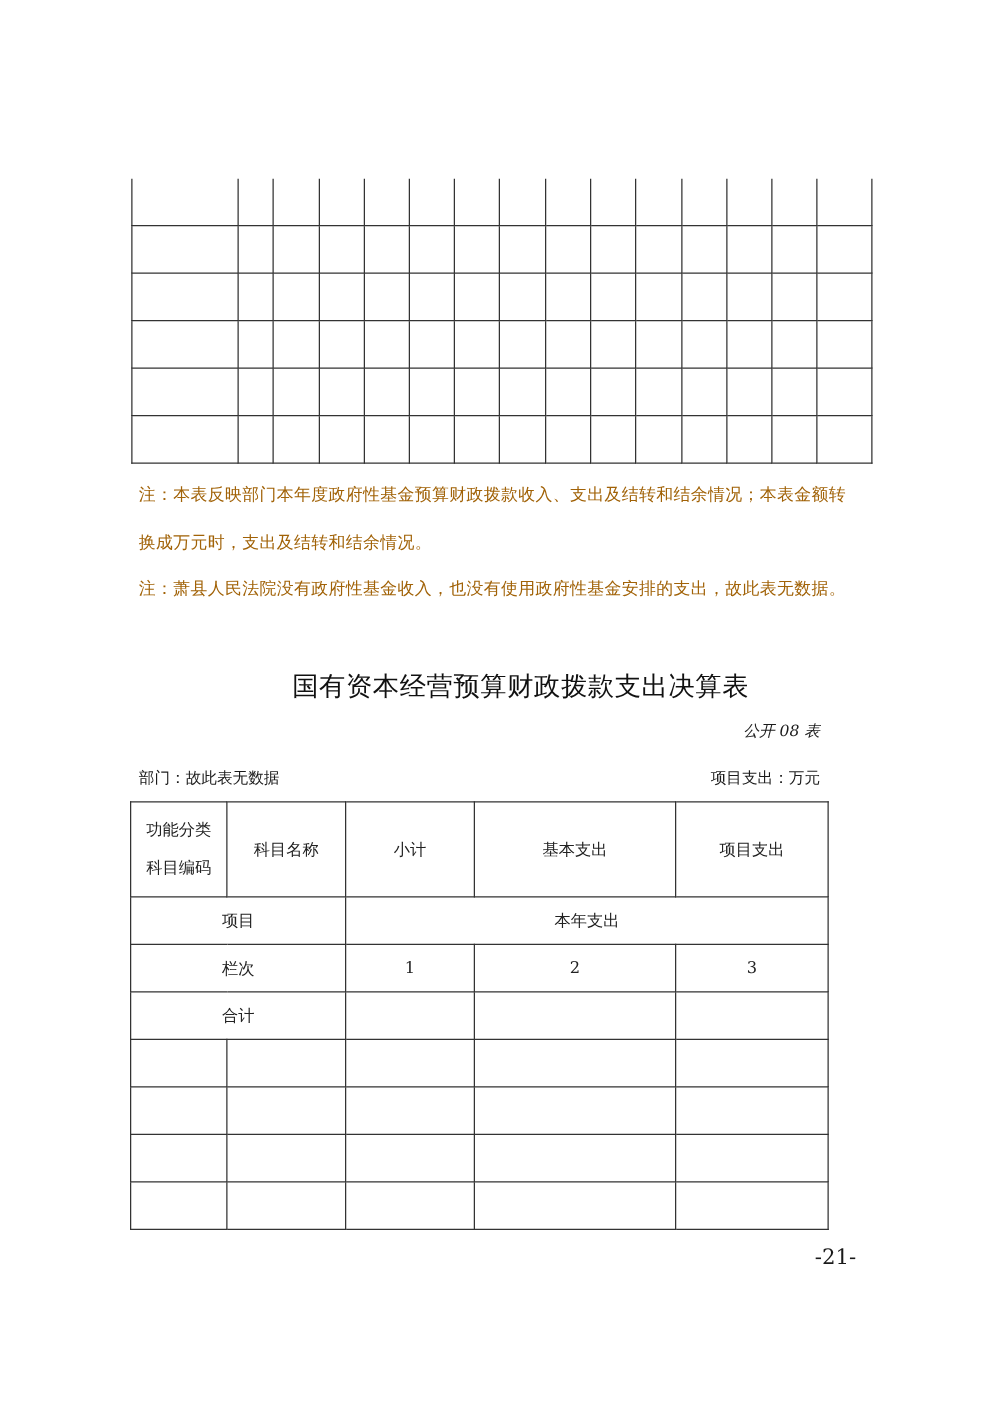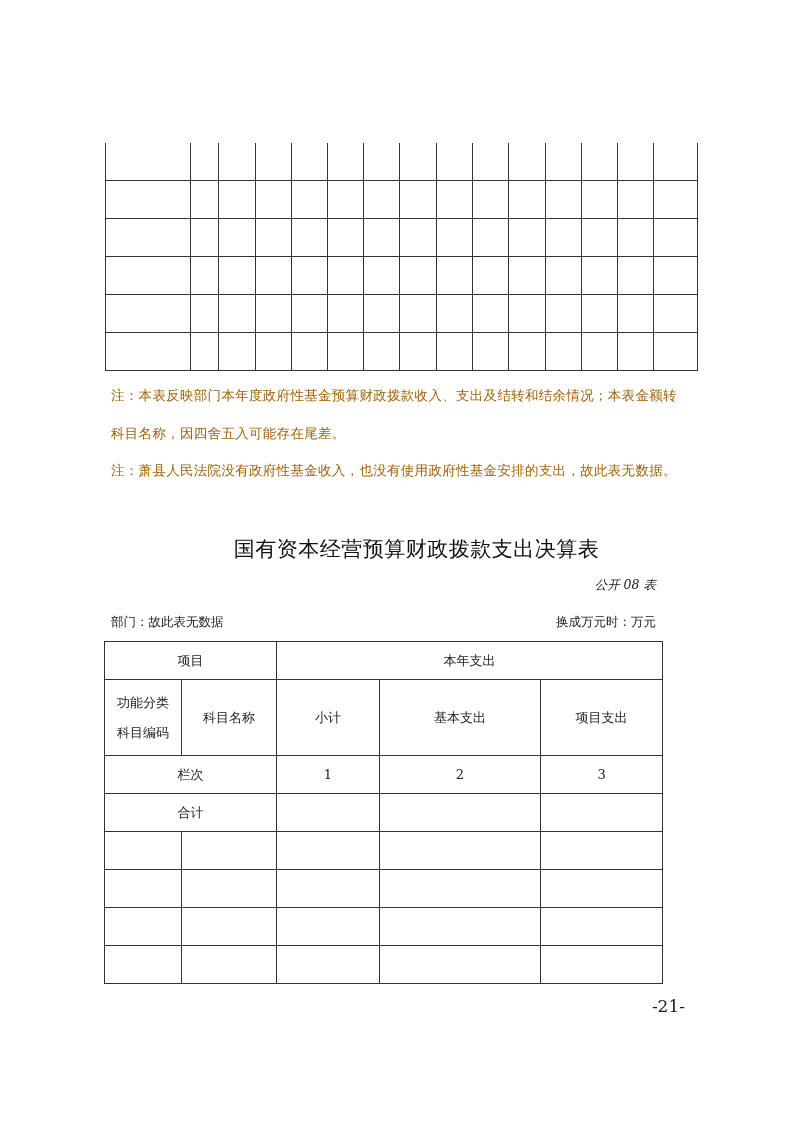--- a/index.html
+++ b/index.html
@@ -145,52 +145,52 @@
         <td></td>
         <td></td>
         <td></td>
         <td></td>
         <td></td>
       </tr>
     </tbody>
 </table>
 
 <div class="abs note" style="top:387px">注：本表反映部门本年度政府性基金预算财政拨款收入、支出及结转和结余情况；本表金额转</div>
-<div class="abs note" style="top:425px">科目名称，因四舍五入可能存在尾差。</div>
+<div class="abs note" style="top:425px">换成万元时，支出及结转和结余情况。</div>
 <div class="abs note" style="top:462px">注：萧县人民法院没有政府性基金收入，也没有使用政府性基金安排的支出，故此表无数据。</div>
 
 <div class="abs" id="title">国有资本经营预算财政拨款支出决算表</div>
 <div class="abs" id="form-no">公开 08 表</div>
 <div class="abs" id="dept">部门：故此表无数据</div>
-<div class="abs" id="unit">换成万元时：万元</div>
+<div class="abs" id="unit">项目支出：万元</div>
 
 <table id="t2">
   <colgroup>
     <col style="width:77px">
       <col style="width:95px">
       <col style="width:103px">
       <col style="width:161px">
       <col style="width:122px">
   </colgroup>
   <tbody id="t2-body">
     <tr>
-      <td colspan="2">项目</td>
-      <td colspan="3">本年支出</td>
-    </tr>
-    <tr>
       <td class="tall stack">
         <div>功能分类</div>
         <div>科目编码</div>
       </td>
       <td class="tall">科目名称</td>
       <td class="tall">小计</td>
       <td class="tall">基本支出</td>
       <td class="tall">项目支出</td>
     </tr>
     <tr>
+      <td colspan="2">项目</td>
+      <td colspan="3">本年支出</td>
+    </tr>
+    <tr>
       <td colspan="2">栏次</td>
       <td>1</td>
       <td>2</td>
       <td>3</td>
     </tr>
     <tr>
       <td colspan="2">合计</td>
       <td></td>
       <td></td>
       <td></td>

